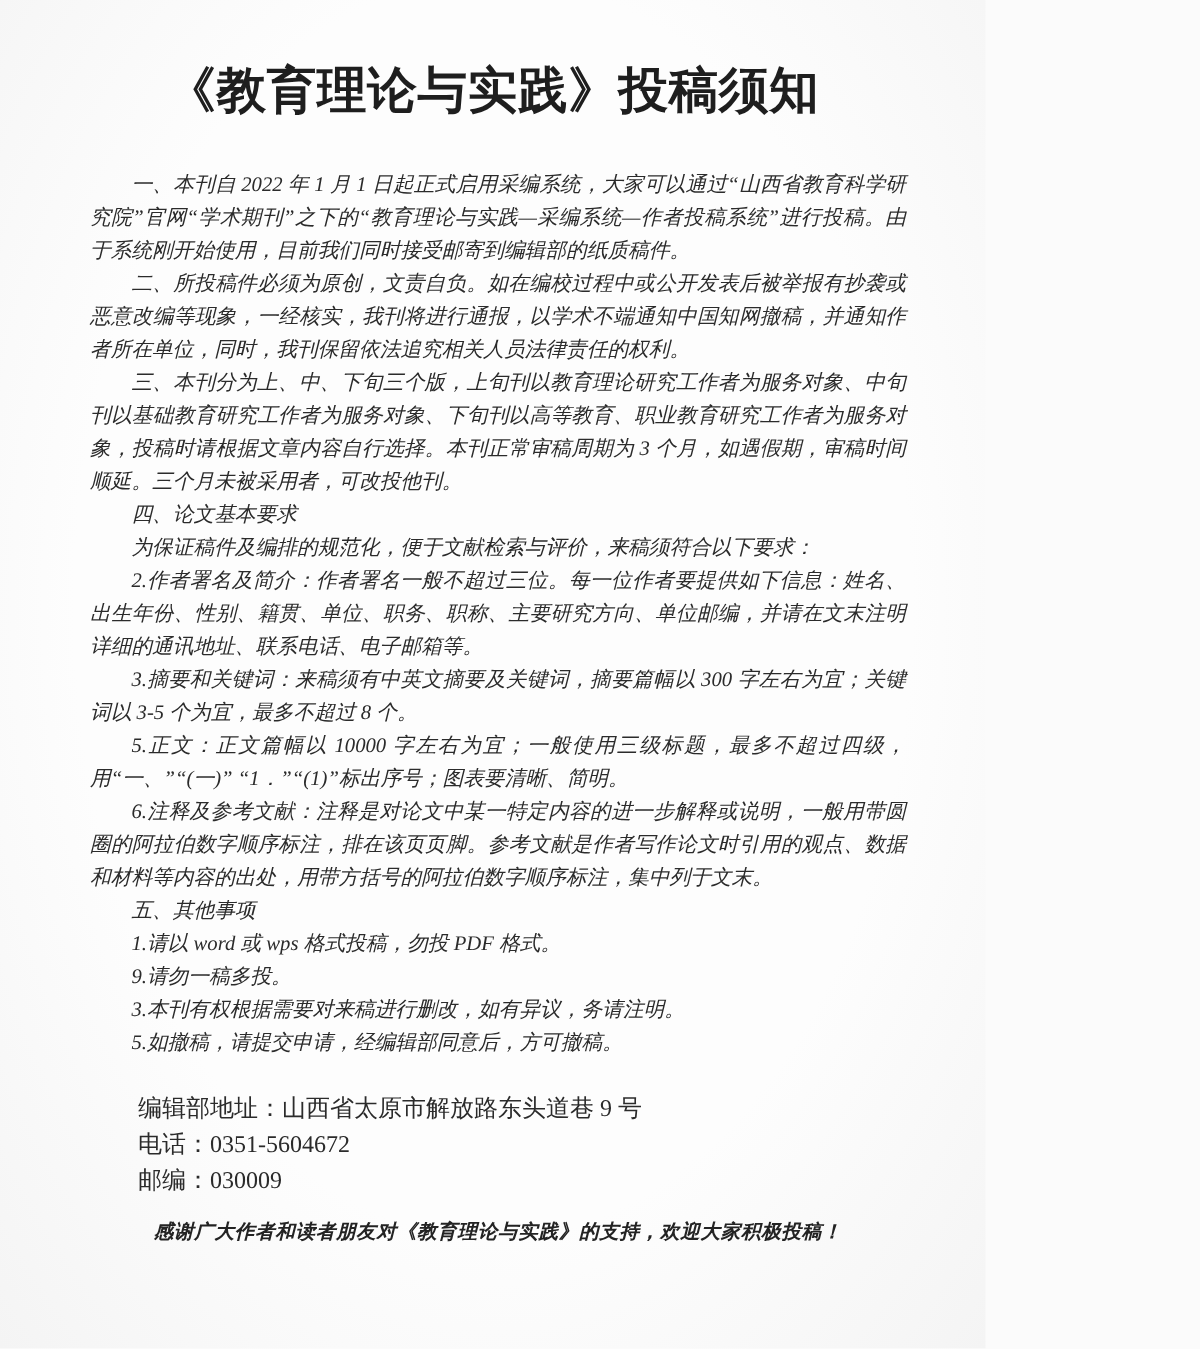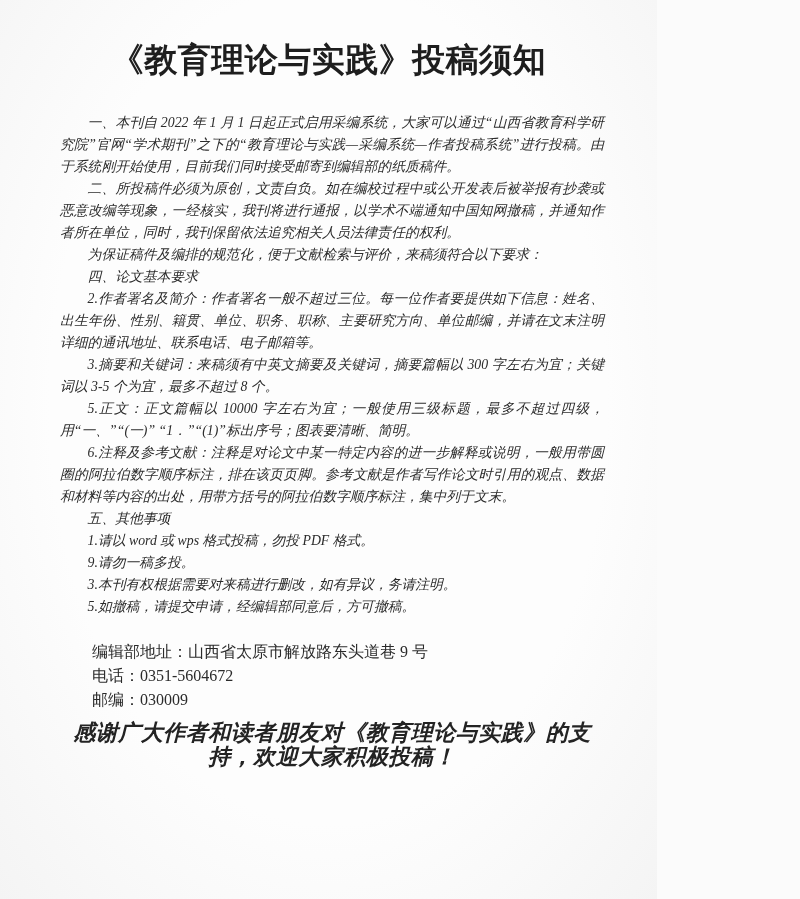--- a/index.html
+++ b/index.html
@@ -52,38 +52,39 @@
     font-size: 16px;
     line-height: 24px;
     text-indent: 2em;
   }
   .footer-thanks {
     margin: 9px 0 0 0;
     text-align: center;
     font-family: "Liberation Serif", "DejaVu Serif", serif;
     font-weight: 700;
     font-style: italic;
-    font-size: 22px;
+    font-size: 13px;
     line-height: 24px;
     color: #232323;
     letter-spacing: 0.5px;
   }
 </style>
 </head>
 <body>
 
 <div class="page">
 
   <h1 class="doc-title">《教育理论与实践》投稿须知</h1>
 
   <div class="content">
     <p class="para">一、本刊自 2022 年 1 月 1 日起正式启用采编系统，大家可以通过“山西省教育科学研究院”官网“学术期刊”之下的“教育理论与实践—采编系统—作者投稿系统”进行投稿。由于系统刚开始使用，目前我们同时接受邮寄到编辑部的纸质稿件。</p>
     <p class="para">二、所投稿件必须为原创，文责自负。如在编校过程中或公开发表后被举报有抄袭或恶意改编等现象，一经核实，我刊将进行通报，以学术不端通知中国知网撤稿，并通知作者所在单位，同时，我刊保留依法追究相关人员法律责任的权利。</p>
+    <p class="para">三、本刊分为上、中、下旬三个版，上旬刊以教育理论研究工作者为服务对象、中旬刊以基础教育研究工作者为服务对象、下旬刊以高等教育、职业教育研究工作者为服务对象，投稿时请根据文章内容自行选择。本刊正常审稿周期为 3 个月，如遇假期，审稿时间顺延。三个月未被采用者，可改投他刊。</p>
+    <p class="para">四、论文基本要求</p>
     <p class="para">为保证稿件及编排的规范化，便于文献检索与评价，来稿须符合以下要求：</p>
-    <p class="para">四、论文基本要求</p>
     <p class="para">2.作者署名及简介：作者署名一般不超过三位。每一位作者要提供如下信息：姓名、出生年份、性别、籍贯、单位、职务、职称、主要研究方向、单位邮编，并请在文末注明详细的通讯地址、联系电话、电子邮箱等。</p>
     <p class="para">3.摘要和关键词：来稿须有中英文摘要及关键词，摘要篇幅以 300 字左右为宜；关键词以 3-5 个为宜，最多不超过 8 个。</p>
     <p class="para">5.正文：正文篇幅以 10000 字左右为宜；一般使用三级标题，最多不超过四级，用“一、”“(一)” “1．”“(1)”标出序号；图表要清晰、简明。</p>
     <p class="para">6.注释及参考文献：注释是对论文中某一特定内容的进一步解释或说明，一般用带圆圈的阿拉伯数字顺序标注，排在该页页脚。参考文献是作者写作论文时引用的观点、数据和材料等内容的出处，用带方括号的阿拉伯数字顺序标注，集中列于文末。</p>
     <p class="para">五、其他事项</p>
     <p class="para">1.请以 word 或 wps 格式投稿，勿投 PDF 格式。</p>
     <p class="para">9.请勿一稿多投。</p>
     <p class="para">3.本刊有权根据需要对来稿进行删改，如有异议，务请注明。</p>
     <p class="para">5.如撤稿，请提交申请，经编辑部同意后，方可撤稿。</p>
   </div>

